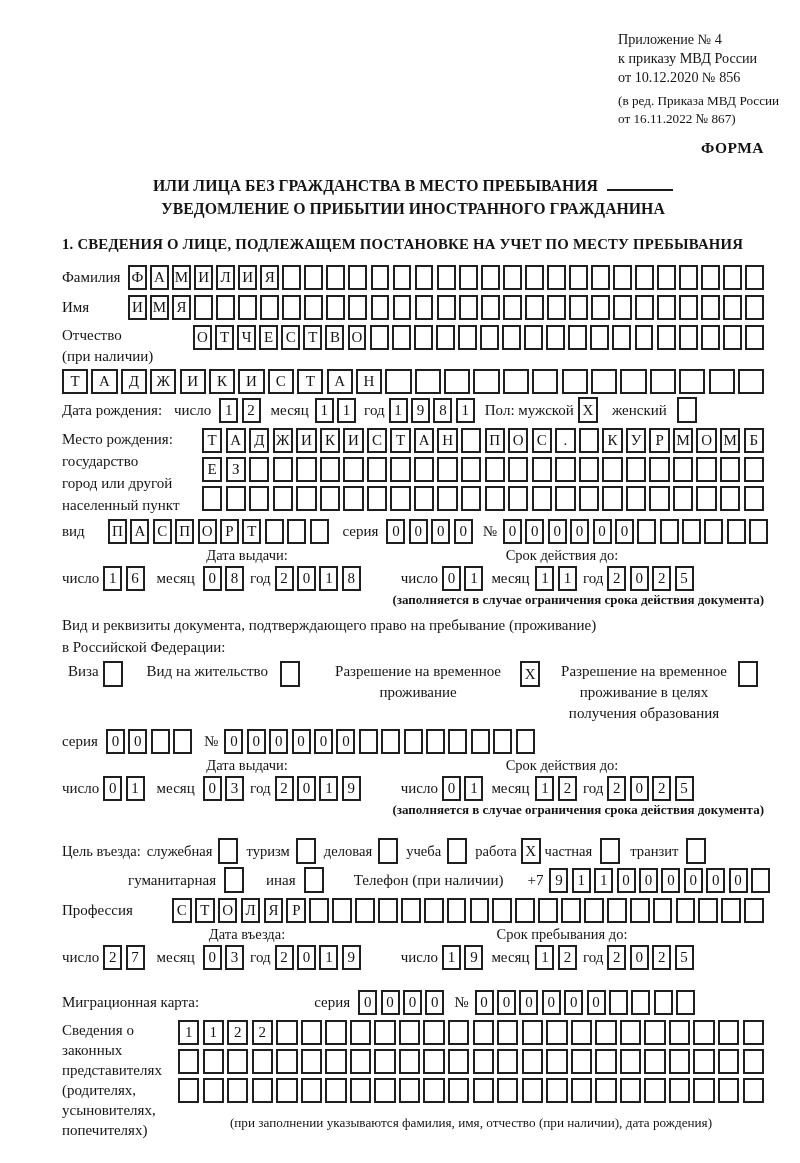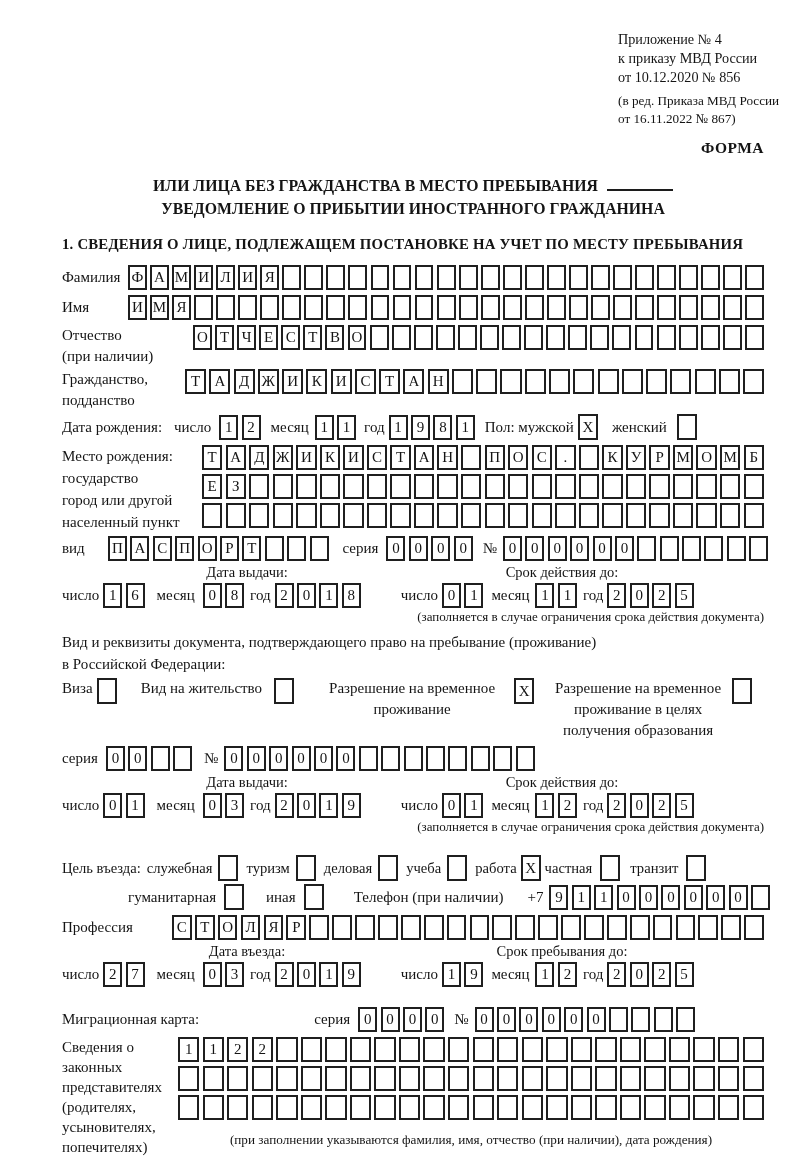--- a/index.html
+++ b/index.html
@@ -13,21 +13,21 @@
   
   .annotation { margin-left:556px; width:200px; font-size:14.2px; line-height:19px; }
   .annotation .small { font-size:13.2px; line-height:17.5px; margin-top:5px; }
   .forma { margin-top:12px; text-align:right; font-weight:bold; font-size:15.5px; letter-spacing:.5px; }
   .title { margin-top:18px; text-align:center; font-weight:bold; font-size:15.8px; line-height:22.5px; }
   .title-underline { display:inline-block; width:66px; height:13px; border-bottom:2.6px solid #1c1c1c; margin-left:9px; }
   .section-title { margin-top:16px; font-weight:bold; font-size:14.8px; letter-spacing:.2px; }
 
   
   .row { display:flex; align-items:center; margin-top:5px; font-size:15px; }
-  .row.top { align-items:flex-start; }
+  .row.top { align-items:flex-start;justify-content:center; }
   .lbl { flex:none; line-height:21px; }
   .w66 { width:66px; } .w106 { width:106px; } .w110 { width:110px; }
   .w116 { width:116px; } .w123 { width:123px; } .w131 { width:131px; } .w140 { width:140px; }
   .cells { display:flex; gap:3.2px; flex:1; min-width:0; }
   .cellsf { display:flex; gap:3.4px; flex:none; }
   .cell {
     flex:1; height:25px; border:2px solid #1f1f1f; background:#fff;
     display:flex; align-items:center; justify-content:center;
     font-size:15px; line-height:1; overflow:hidden;
   }
@@ -35,21 +35,21 @@
   .cb {
     flex:none; width:20px; height:26px; border:2px solid #1f1f1f; background:#fff;
     display:inline-flex; align-items:center; justify-content:center; font-size:15px;
   }
   .stack { display:flex; flex-direction:column; gap:4px; flex:1; min-width:0; }
 
   .center-bold { text-align:center; font-weight:bold; font-size:14.5px; margin-top:4px; }
   .dhead { display:flex; margin-top:3px; font-size:14.5px; }
   .dhead .c1 { width:370px; text-align:center; }
   .dhead .c2 { width:260px; text-align:center; }
-  .note-r { text-align:right; font-size:13px; margin-top:1px; line-height:16px; }
+  .note-r { text-align:right; font-size:13px; margin-top:1px; line-height:16px;font-weight:bold; }
   .plain { font-size:15px; line-height:22px; margin-top:6px; }
   .opt-lines { text-align:center; line-height:21px; font-size:15px; }
   .note-c { text-align:center; font-size:13.2px; margin-top:8px; line-height:16px; }
   .rep-lbl { line-height:20px; }
 
   .ml4{margin-left:4px;} .ml6{margin-left:6px;} .ml8{margin-left:8px;} .ml10{margin-left:10px;}
   .ml12{margin-left:12px;} .ml14{margin-left:14px;} .ml16{margin-left:16px;} .ml22{margin-left:22px;}
   .ml24{margin-left:24px;} .ml30{margin-left:30px;font-family:Liberation Serif, serif;} .ml40{margin-left:40px;} .ml66{margin-left:66px;}
   .ml115{margin-left:115px;}
   .mt2{margin-top:2px;} .mt3{margin-top:3px;} .mt8{margin-top:20px;} .mt12{margin-top:12px;}
@@ -179,24 +179,20 @@
         <span class="cell"></span>
         <span class="cell"></span>
         <span class="cell"></span>
         <span class="cell"></span>
         <span class="cell"></span>
         <span class="cell"></span>
       </span>
   </div>
 
   <div class="row top mt2">
-    <span class="lbl w123">
-      <span>Гражданство,</span><br>
-      <span>подданство</span>
-    </span>
     <span class="cells">
         <span class="cell">Т</span>
         <span class="cell">А</span>
         <span class="cell">Д</span>
         <span class="cell">Ж</span>
         <span class="cell">И</span>
         <span class="cell">К</span>
         <span class="cell">И</span>
         <span class="cell">С</span>
         <span class="cell">Т</span>

